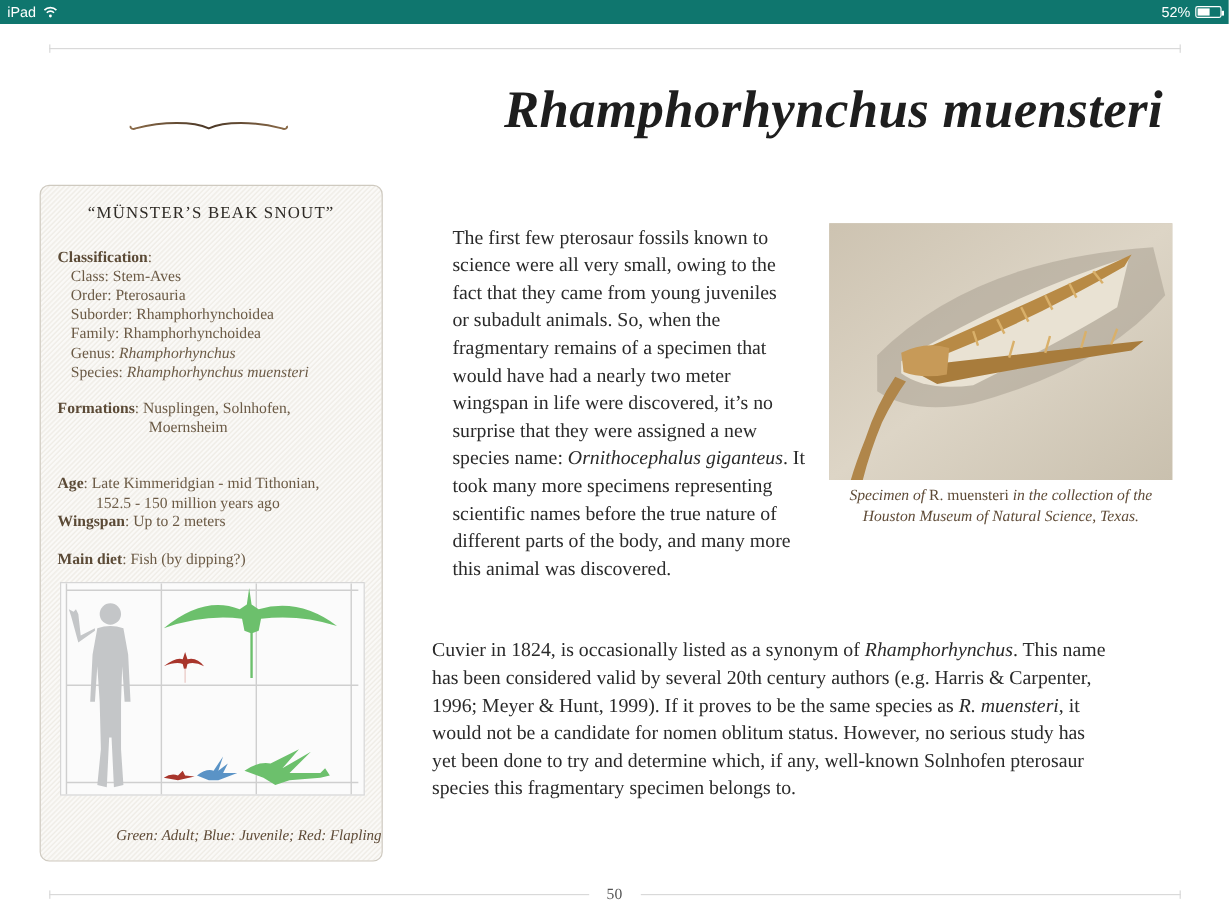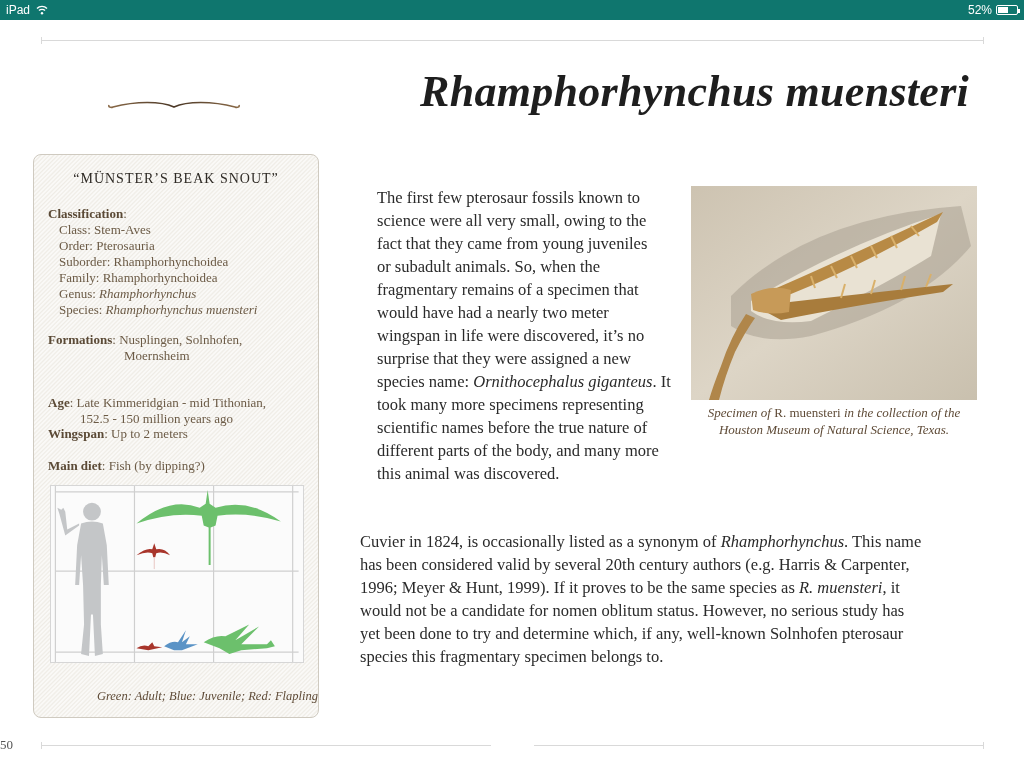--- a/index.html
+++ b/index.html
@@ -48,21 +48,21 @@
   .para1 { left: 360px; top: 186px; width: 325px; margin-left: 17px; }
   .para2 { left: 360px; top: 530px; width: 628px; }
   .body-text em { }
   .line { display: block; white-space: nowrap; }
 
   
   .fossil-photo { position: absolute; left: 691px; top: 186px; width: 286px; height: 214px; overflow: hidden; background: #cfc6b5; }
   .photo-caption { position: absolute; left: 691px; top: 404px; width: 286px; text-align: center; font-size: 13px; line-height: 17px; font-style: italic; color: #5e4a36; }
   .photo-caption .roman { font-style: normal; }
 
-  .page-number { position: absolute; left: 0; right: 0; top: 737px; text-align: left; font-size: 13px; color: #555; }
+  .page-number { position: absolute; left: 0; right: 0; top: 737px; text-align: center; font-size: 13px; color: #555; }
 </style>
 </head>
 <body>
 
 <div class="status-bar">
   <div class="left">
     <span>iPad</span>
     <svg class="wifi-icon" viewBox="0 0 12 10">
       <path d="M1 3.5 A7 7 0 0 1 11 3.5" stroke="#fff" stroke-width="1.4" fill="none"></path>
       <path d="M3 5.6 A4.2 4.2 0 0 1 9 5.6" stroke="#fff" stroke-width="1.4" fill="none"></path>

